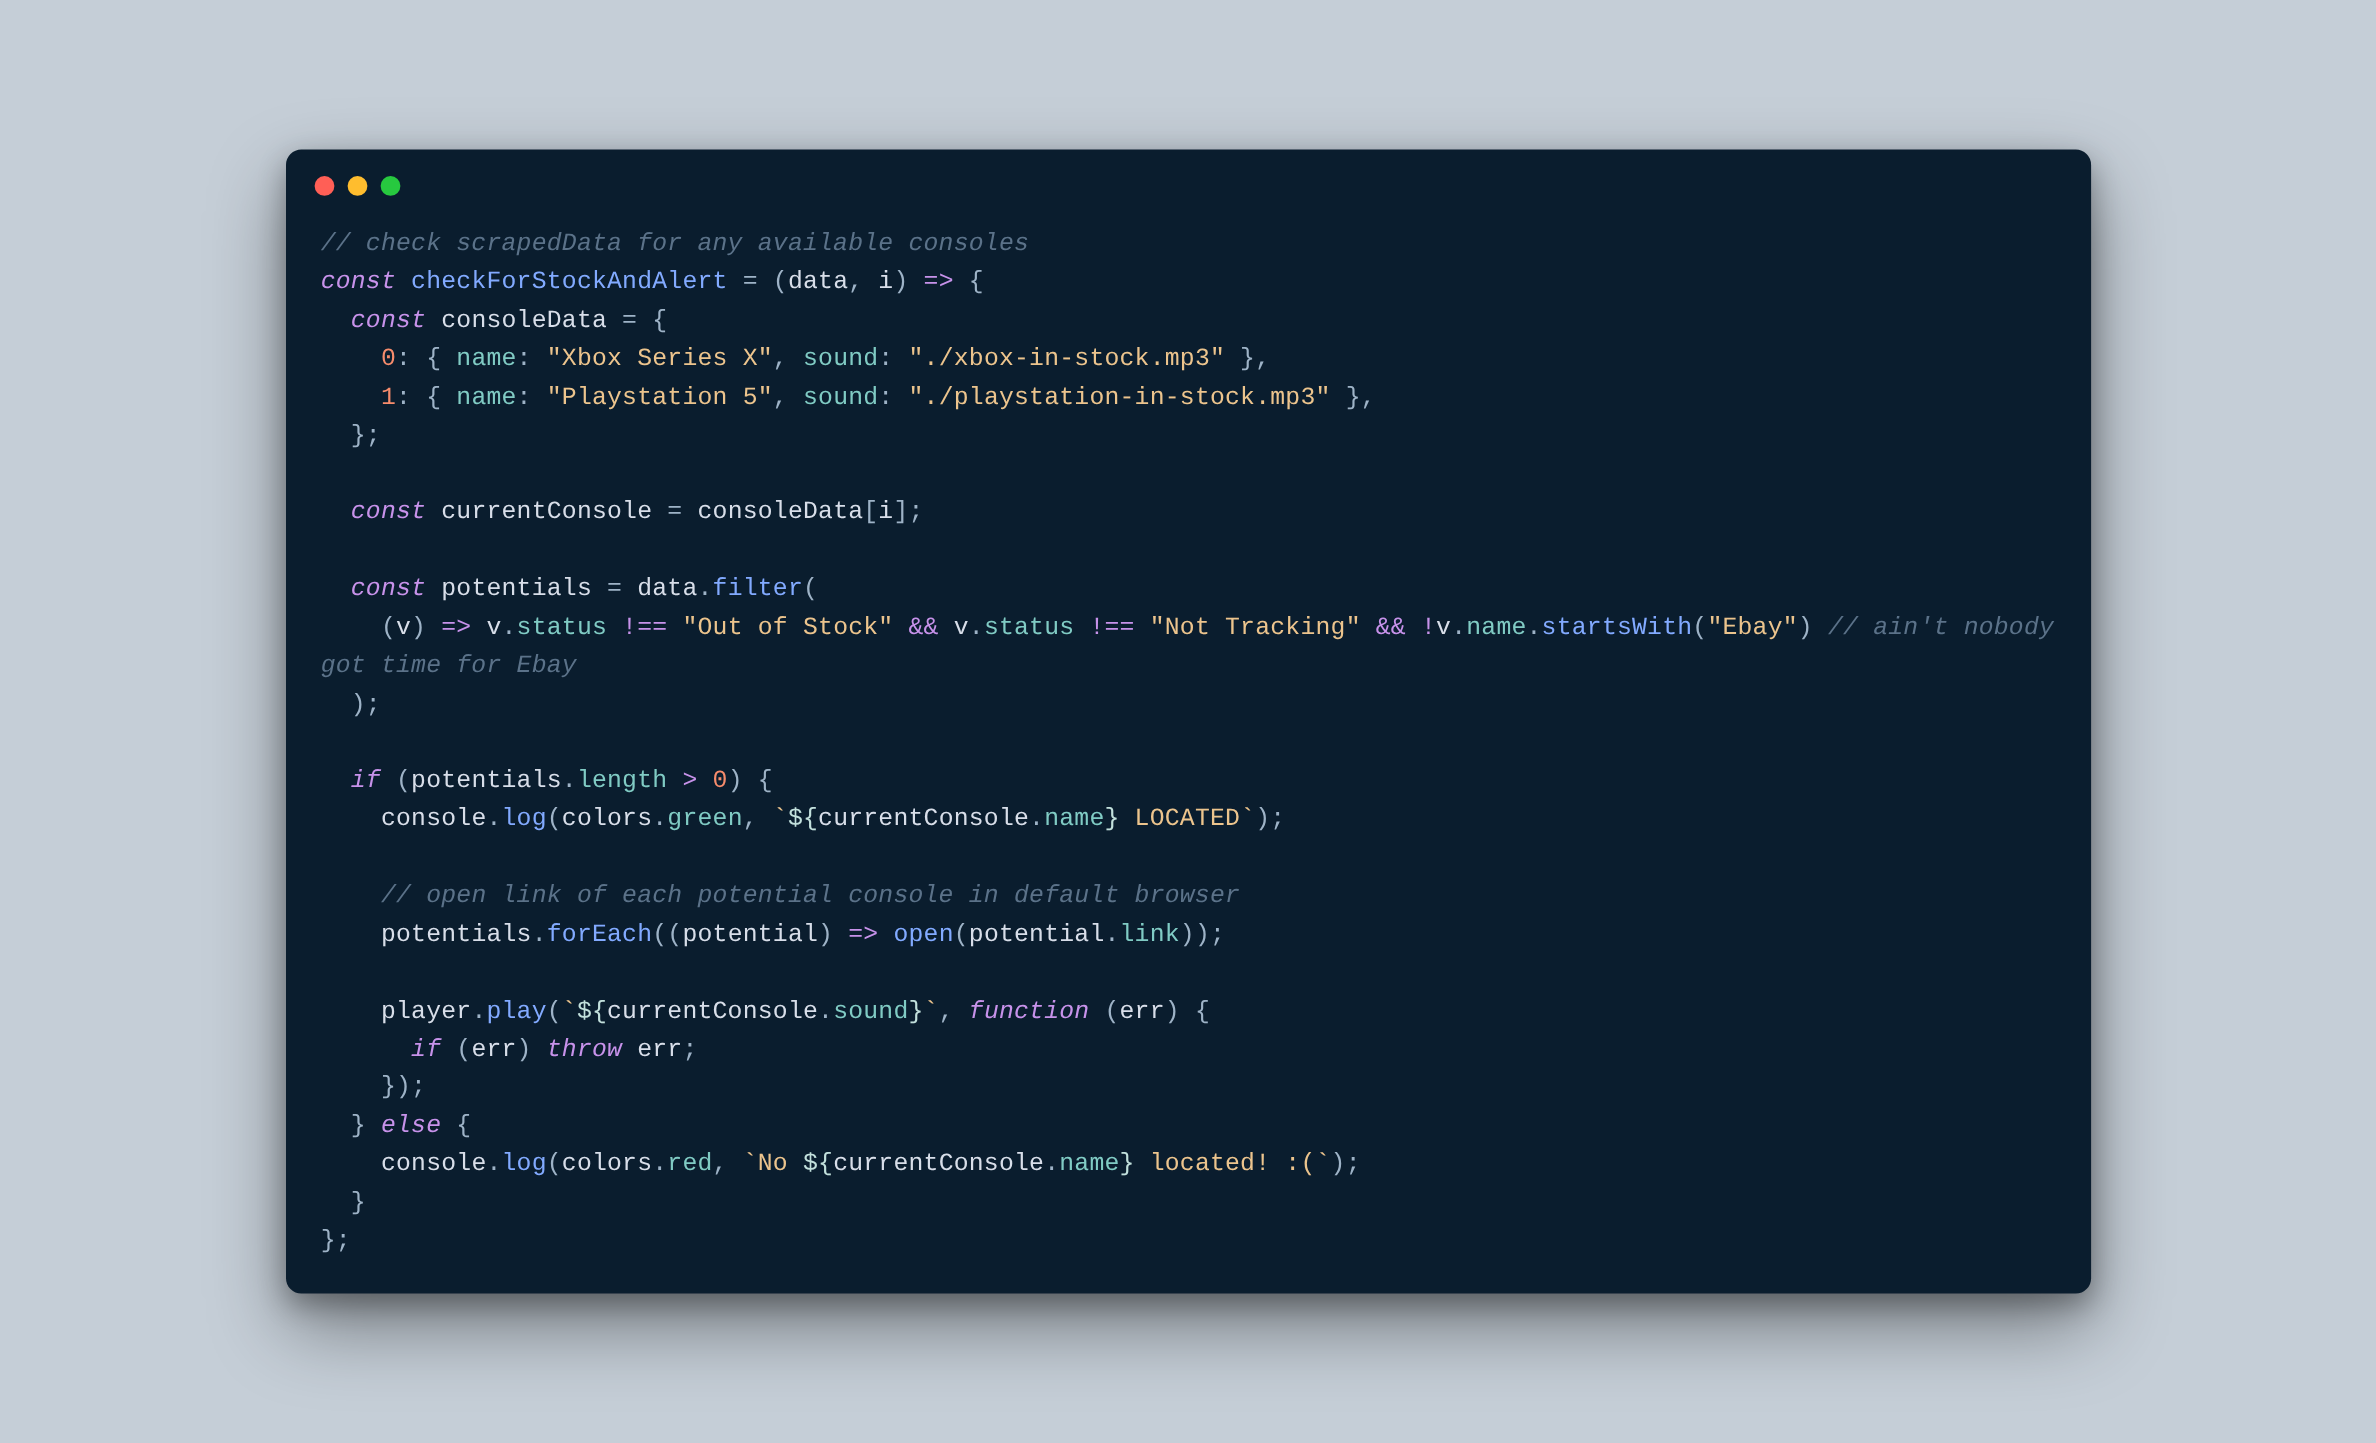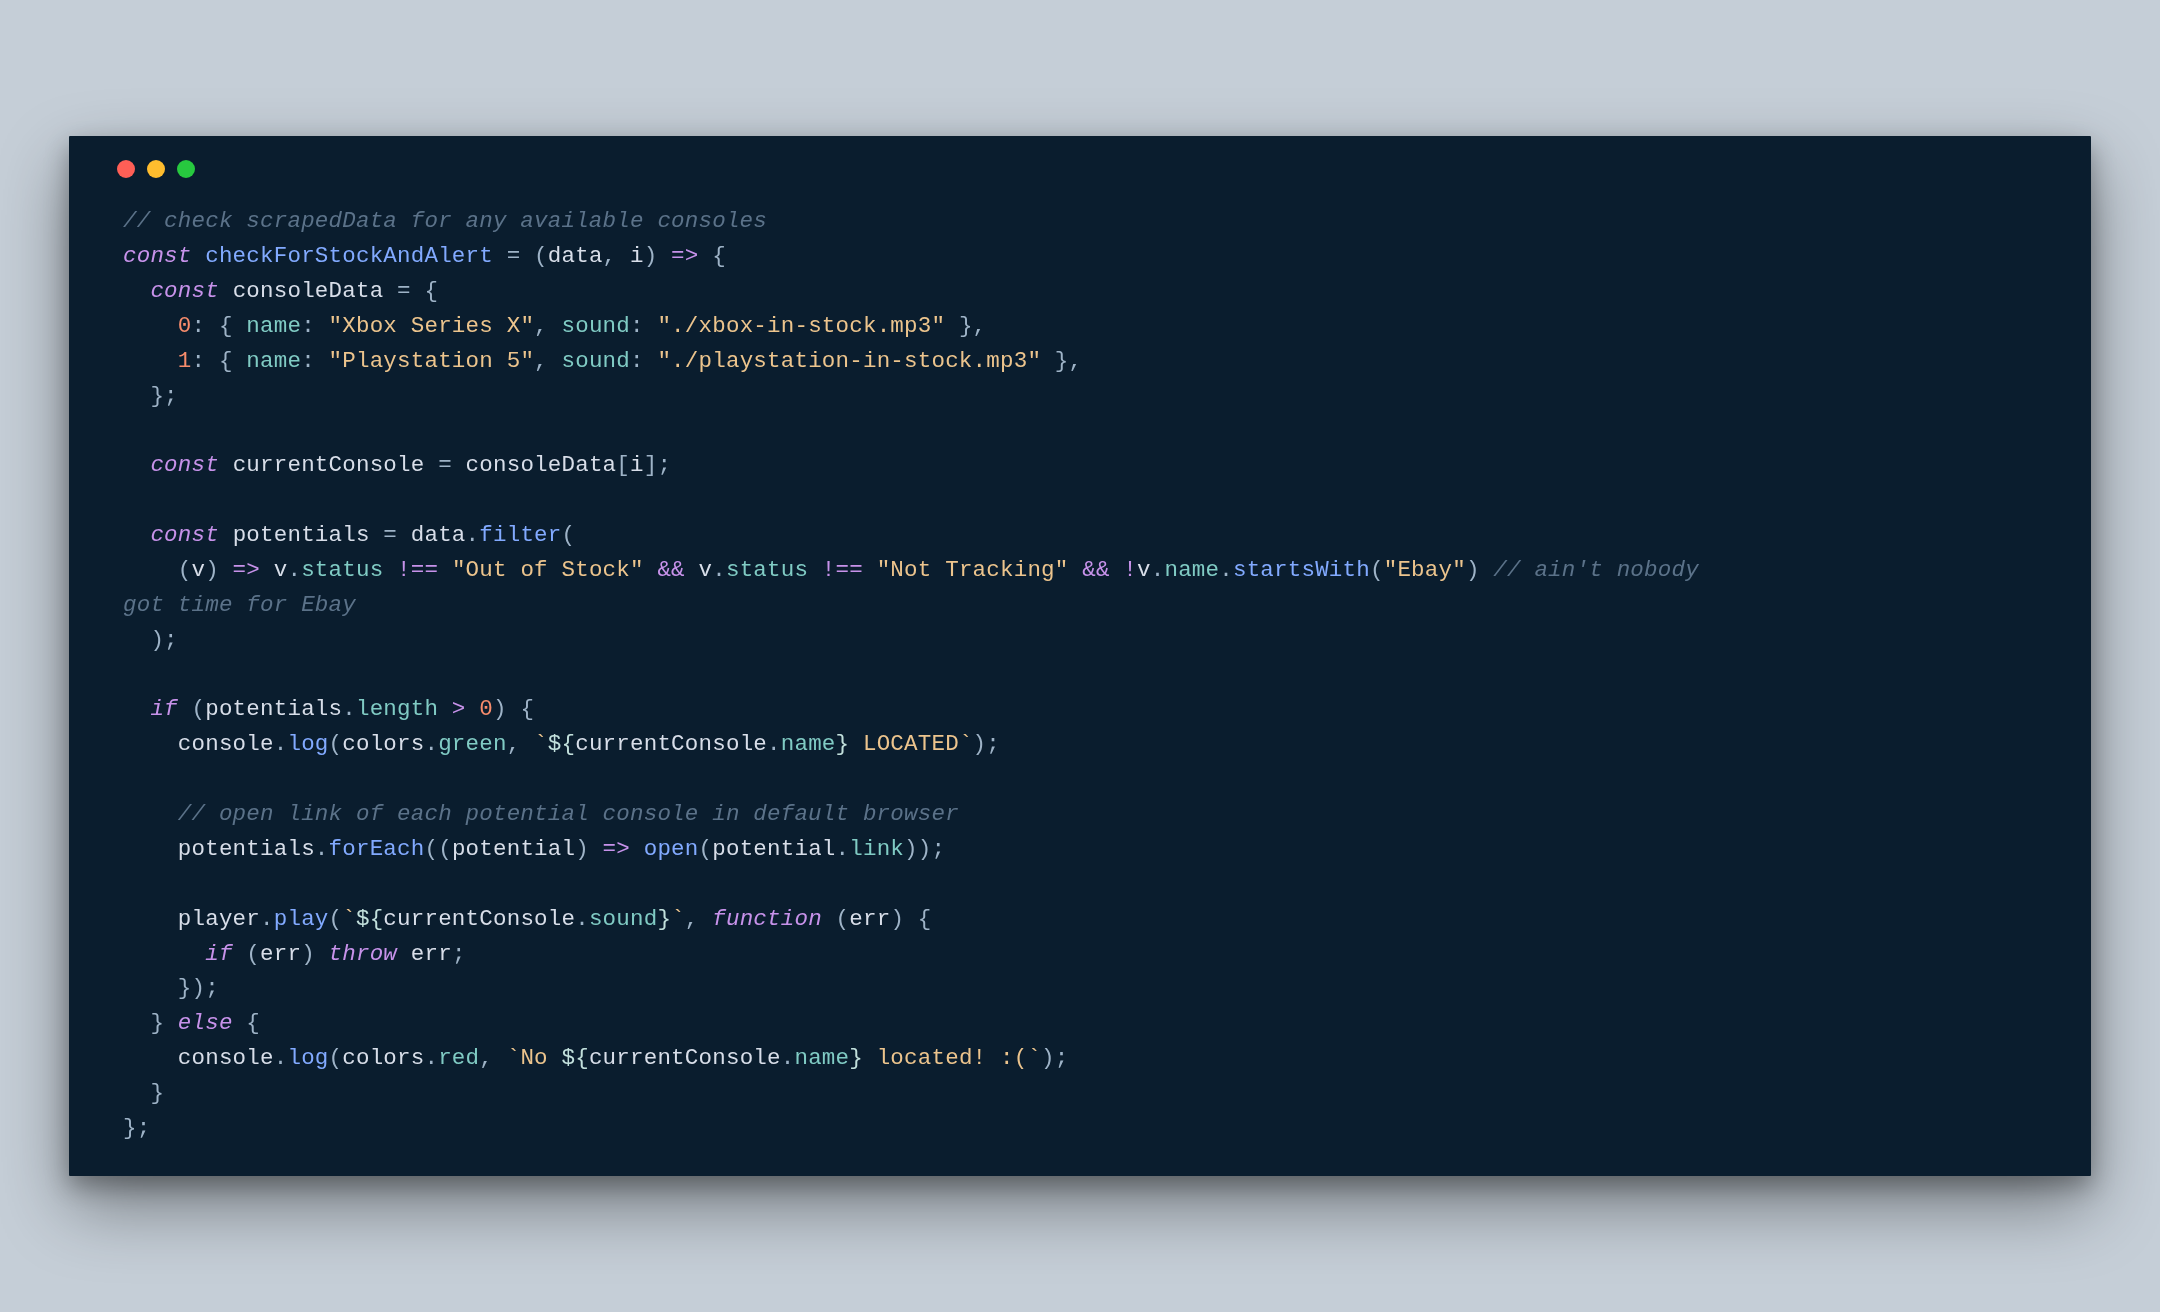--- a/index.html
+++ b/index.html
@@ -7,25 +7,24 @@
     background: #c5ced7;
     width: 2160px;
     height: 1312px;
     display: flex;
     align-items: center;
     justify-content: center;
     font-family: "SF Mono", "Monaco", "Menlo", "Consolas", "Liberation Mono", monospace;
   }
   .window {
     background: #0a1d2e;
-    border-radius: 1px;
-    width: 2022px;
+    border-radius: 14px;
+    width: 1641px;
     box-shadow: 0 30px 70px rgba(0,0,0,0.4), 0 10px 25px rgba(0,0,0,0.3);
     padding-bottom: 30px;
-    padding-left: 22px;
   }
   .titlebar {
     display: flex;
     gap: 12px;
     padding: 24px 26px 12px 26px;
   }
   .traffic-light {
     width: 18px;
     height: 18px;
     border-radius: 50%;

